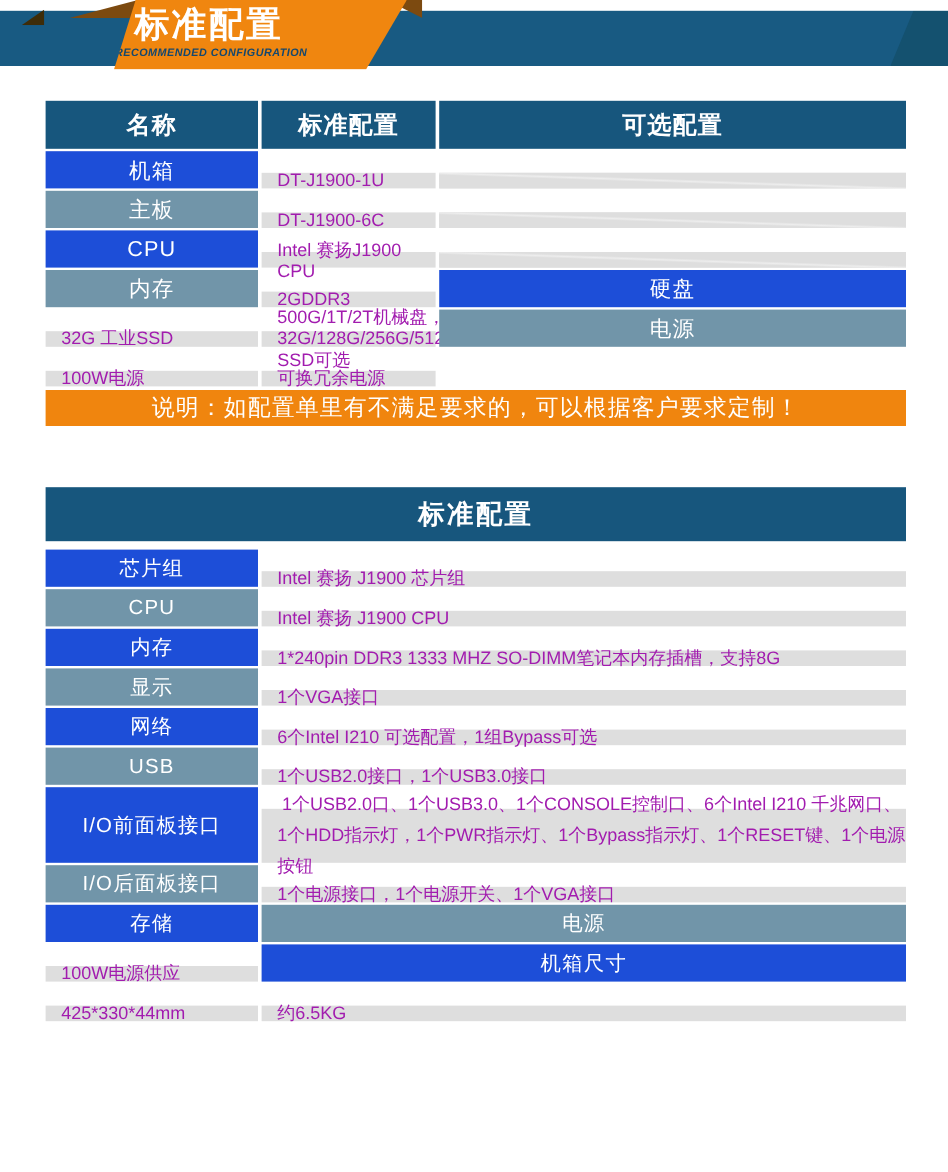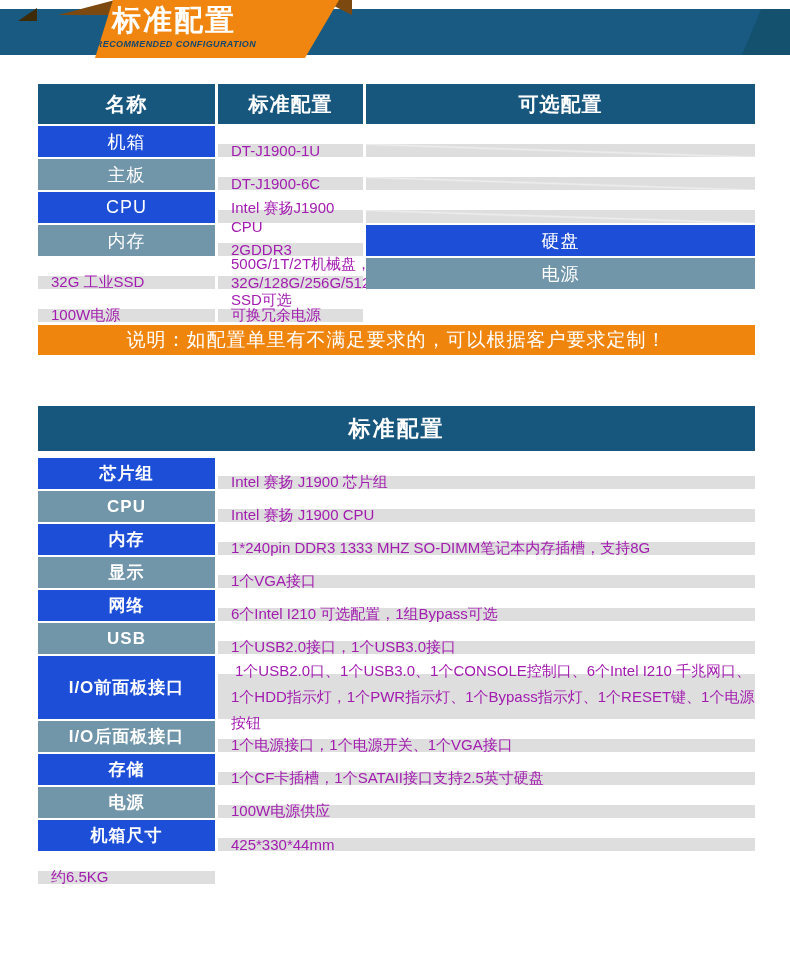--- a/index.html
+++ b/index.html
@@ -31,21 +31,21 @@
     display:grid;grid-template-columns:177px 145px 389px;
     grid-template-rows:40px repeat(6,31px);gap:2px 3px;
   }
   .spec-table{
     display:grid;grid-template-columns:177px 537px;
     grid-template-rows:repeat(6,31px) 63px repeat(5,31px);gap:2px 3px;
   }
   .cell{display:flex;align-items:center;}
   .hdr{background:#17567d;color:#ffffff;font-weight:bold;font-size:20px;justify-content:center;letter-spacing:1px;}
   .label{color:#ffffff;font-size:18px;justify-content:center;letter-spacing:1px;}
-  .spec-table .label{font-size:17px;font-weight:bold;}
+  .spec-table .label{font-size:17px;}
   .dark{background:#1d4ed8;}
   .light{background:#7195a9;}
   .val{background:#dedede;color:#a21caf;font-size:15px;padding-left:13px;margin-top:18px;}
   .wm{background-image:linear-gradient(to top right,#dedede 43%,#ededed 49%,#dedede 55%);}
   .tallval{flex-direction:column;align-items:center;justify-content:center;line-height:26px;}
   .note-bar{
     margin-top:3px;height:30px;background:#f0850e;display:flex;align-items:center;justify-content:center;
     color:#ffffff;font-weight:normal;font-size:19px;letter-spacing:1px;
   }
   .section-title{
@@ -125,21 +125,20 @@
     <div class="cell label dark">I/O前面板接口</div>
     <div class="cell val tallval">
       <div>1个USB2.0口、1个USB3.0、1个CONSOLE控制口、6个Intel I210 千兆网口、</div>
       <div>1个HDD指示灯，1个PWR指示灯、1个Bypass指示灯、1个RESET键、1个电源按钮</div>
     </div>
 
     <div class="cell label light">I/O后面板接口</div>
     <div class="cell val">1个电源接口，1个电源开关、1个VGA接口</div>
 
     <div class="cell label dark">存储</div>
-    <div class="cell val">1个CF卡插槽，1个SATAII接口支持2.5英寸硬盘</div>
 
     <div class="cell label light">电源</div>
     <div class="cell val">100W电源供应</div>
 
     <div class="cell label dark">机箱尺寸</div>
     <div class="cell val">425*330*44mm</div>
 
     <div class="cell val">约6.5KG</div>
   </div>
 </div>

